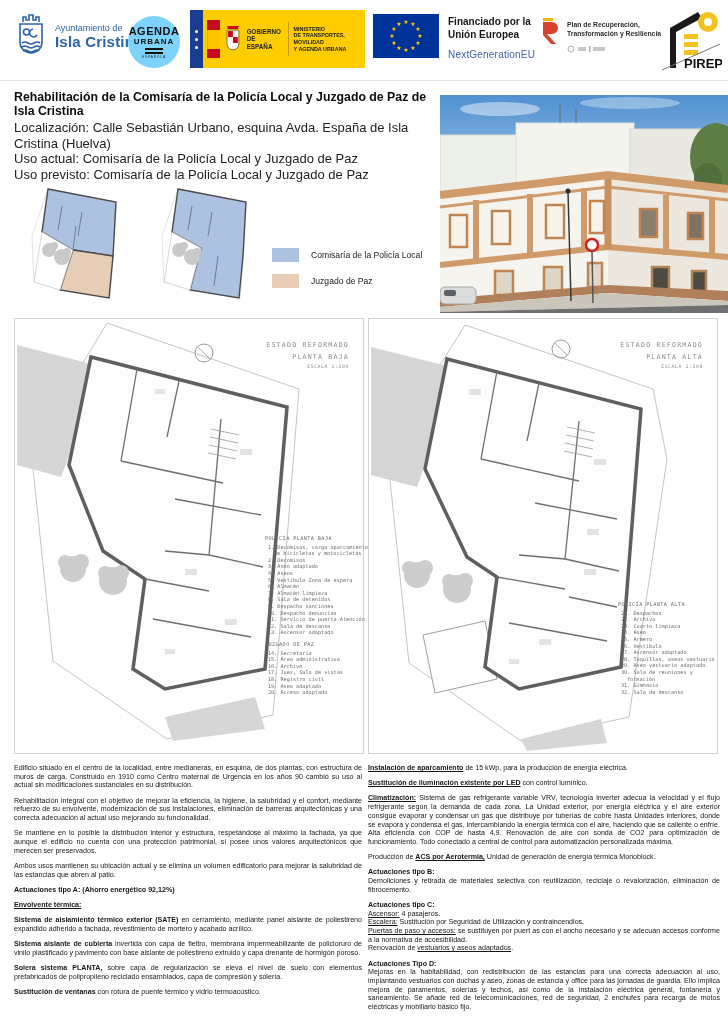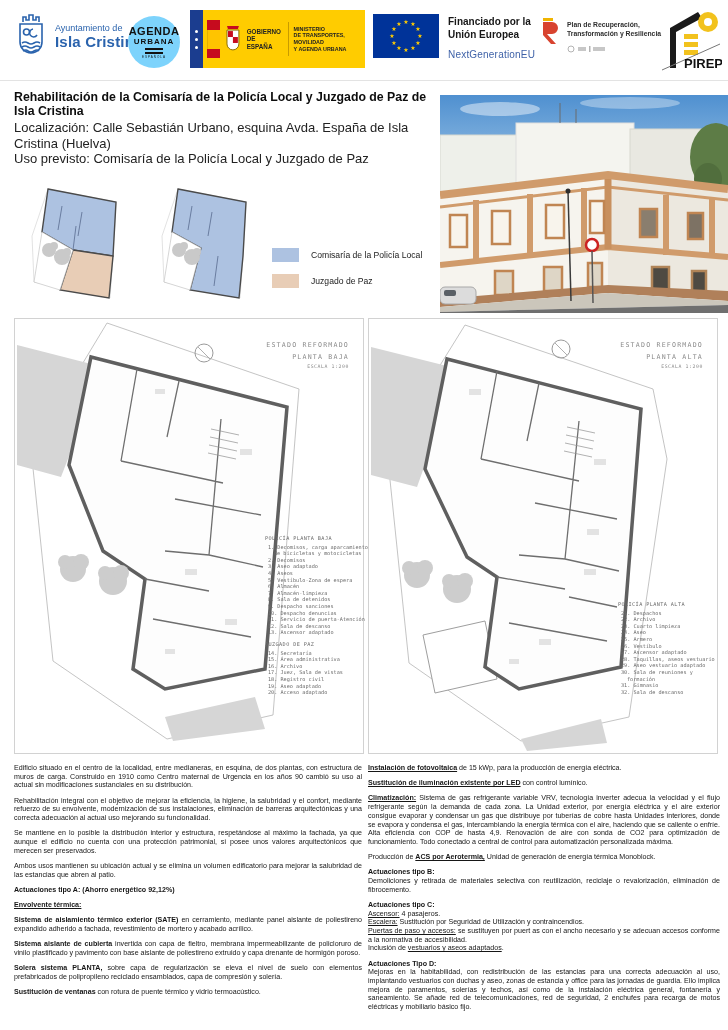--- a/index.html
+++ b/index.html
@@ -208,20 +208,21 @@
         <line x1="4" y1="64" x2="62" y2="38" stroke="#777" stroke-width="1"></line>
         <text x="26" y="62" font-family="Liberation Sans, sans-serif" font-weight="bold" font-size="13" fill="#111"><tspan>PIREP</tspan></text>
       </svg>
     </div>
   </div>
   <div class="header-sep"></div>
 
   <div class="title">Rehabilitación de la Comisaría de la Policía Local y Juzgado de Paz de Isla Cristina</div>
   <div class="info">
     <div>Localización: Calle Sebastián Urbano, esquina Avda. España de Isla Cristina (Huelva)</div>
+    <div>Uso actual: Comisaría de la Policía Local y Juzgado de Paz</div>
     <div>Uso previsto: Comisaría de la Policía Local y Juzgado de Paz</div>
   </div>
 
   <svg class="mini-plan-a" width="118" height="126" viewBox="0 0 118 126">
     <polygon points="30,3 98,16 95,70 92,112 16,96 14,50" fill="#ffffff" stroke="#cfcfcf" stroke-width="0.6"></polygon>
     <polygon points="30,3 98,16 95,70 55,64 24,46" fill="#adc2e1" stroke="#4a4a4a" stroke-width="1.4"></polygon>
     <polygon points="55,64 95,70 91,112 42,104" fill="#e8cdb6" stroke="#4a4a4a" stroke-width="1.4"></polygon>
     <polygon points="24,46 55,64 42,104 16,96" fill="#ffffff" stroke="#bbbbbb" stroke-width="0.6"></polygon>
     <g fill="#c9c9c9">
       <circle cx="31" cy="64" r="7"></circle>
@@ -456,28 +457,28 @@
       <div class="para"><span>Se mantiene en lo posible la distribución interior y estructura, respetándose al máximo la fachada, ya que aunque el edificio no cuenta con una protección patrimonial, sí posee unos valores arquitectónicos que merecen ser preservados.</span></div>
       <div class="para"><span>Ambos usos mantienen su ubicación actual y se elimina un volumen edificatorio para mejorar la salubridad de las estancias que abren al patio.</span></div>
       <div class="para"><span style="font-weight: bold;"> Actuaciones tipo A: (Ahorro energético 92,12%)</span></div>
       <div class="para"><span style="font-weight: bold; text-decoration: underline;">Envolvente térmica:</span></div>
       <div class="para"><span style="font-weight: bold;">Sistema de aislamiento térmico exterior (SATE)</span><span> en cerramiento, mediante panel aislante de poliestireno expandido adherido a fachada, revestimiento de mortero y acabado acrílico.</span></div>
       <div class="para"><span style="font-weight: bold;">Sistema aislante de cubierta</span><span> invertida con capa de fieltro, membrana impermeabilizante de policloruro de vinilo plastificado y pavimento con base aislante de poliestireno extruido y capa drenante de hormigón poroso.</span></div>
       <div class="para"><span style="font-weight: bold;">Solera sistema PLANTA,</span><span> sobre capa de regularización se eleva el nivel de suelo con elementos prefabricados de polipropileno reciclado ensamblados, capa de compresión y solería.</span></div>
       <div class="para"><span style="font-weight: bold;">Sustitución de ventanas</span><span> con rotura de puente térmico y vidrio termoacústico.</span></div>
     </div>
   <div class="textcol col-right">
-      <div class="para"><span style="font-weight: bold; text-decoration: underline;">Instalación de fotovoltaica</span><span> de 15 kWp, para la producción de energía eléctrica.</span></div>
+      <div class="para"><span style="font-weight: bold; text-decoration: underline;">Instalación de aparcamiento</span><span> de 15 kWp, para la producción de energía eléctrica.</span></div>
       <div class="para"><span style="font-weight: bold; text-decoration: underline;">Sustitución de iluminación existente por LED</span><span> con control lumínico.</span></div>
       <div class="para"><span style="font-weight: bold; text-decoration: underline;">Climatización:</span><span> Sistema de gas refrigerante variable VRV, tecnología inverter adecua la velocidad y el flujo refrigerante según la demanda de cada zona. La Unidad exterior, por energía eléctrica y el aire exterior consigue evaporar y condensar un gas que distribuye por tuberías de cobre hasta Unidades interiores, donde se evapora y condensa el gas, intercambiando la energía térmica con el aire, haciendo que se caliente o enfríe. Alta eficiencia con COP de hasta 4,9. Renovación de aire con sonda de CO2 para optimización de funcionamiento. Todo conectado a central de control para automatización personalizada máxima.</span></div>
       <div class="para"><span>Producción de </span><span style="font-weight: bold; text-decoration: underline;">ACS por Aerotermia,</span><span> Unidad de generación de energía térmica Monoblock.</span></div>
       <div class="para"><span style="font-weight: bold;">Actuaciones tipo B:</span></div>
       <div class="para tight"><span>Demoliciones y retirada de materiales selectiva con reutilización, reciclaje o revalorización, eliminación de fibrocemento.</span></div>
       <div class="para"><span style="font-weight: bold;">Actuaciones tipo C:</span></div>
       <div class="para tight"><span style="text-decoration: underline; margin-top: 10px;">Ascensor:</span><span> 4 pasajeros.</span></div>
       <div class="para tight"><span style="text-decoration: underline; margin-top: 29px;">Escalera:</span><span> Sustitución por Seguridad de Utilización y contraincendios.</span></div>
       <div class="para tight"><span style="text-decoration: underline;">Puertas de paso y accesos:</span><span> se sustituyen por puert as con el ancho necesario y se adecuan accesos conforme a la normativa de accesibilidad.</span></div>
-      <div class="para tight"><span>Inclusión de </span><span style="text-decoration: underline;">vestuarios y aseos adaptados</span><span>.</span></div>
+      <div class="para tight"><span>Renovación de </span><span style="text-decoration: underline;">vestuarios y aseos adaptados</span><span>.</span></div>
       <div class="para"><span style="font-weight: bold;">Actuaciones Tipo D:</span></div>
       <div class="para tight"><span>Mejoras en la habitabilidad, con redistribución de las estancias para una correcta adecuación al uso, implantando vestuarios con duchas y aseo, zonas de estancia y office para las jornadas de guardia. Ello implica mejora de paramentos, solerías y techos, así como de la instalación eléctrica general, fontanería y saneamiento. Se añade red de telecomunicaciones, red de seguridad, 2 enchufes para recarga de motos eléctricas y mobiliario básico fijo.</span></div>
     </div>
 
 </div>
 
 </body></html>

